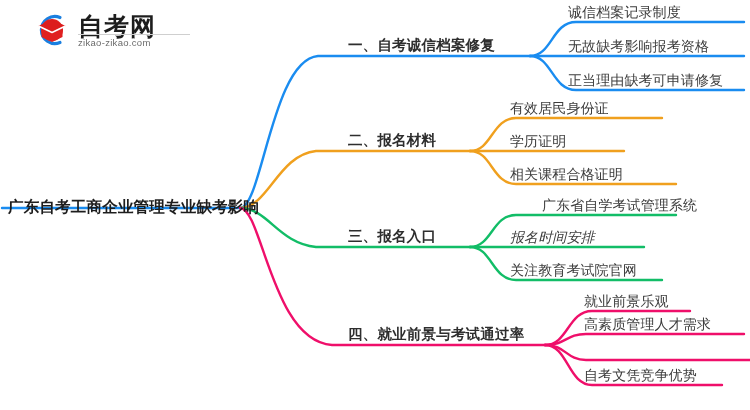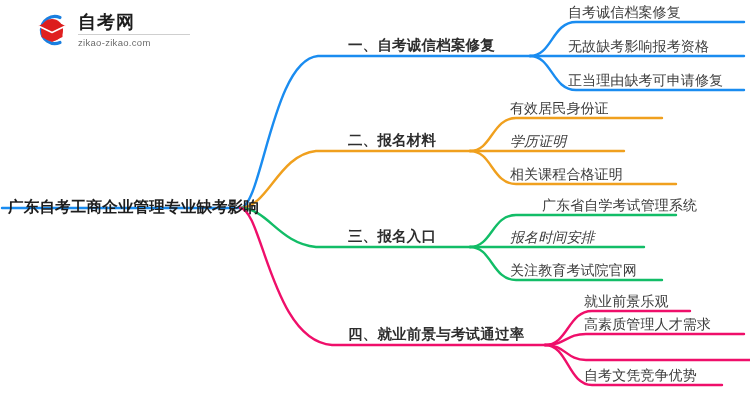--- a/index.html
+++ b/index.html
@@ -67,21 +67,21 @@
     position: absolute;
     left: 48px;
     top: 2px;
     width: 112px;
     height: 40px;
   }
   .logo-cn {
     position: absolute;
     left: 0;
     top: 0px;
-    font-size: 18px;
+    font-size: 25px;
     font-weight: 700;
     color: #1d1d1d;
     letter-spacing: 1px;
     font-family: "Liberation Sans", "DejaVu Sans", sans-serif;
   }
   .logo-rule {
     position: absolute;
     left: 0px;
     top: 24px;
     width: 112px;
@@ -151,27 +151,27 @@
       <path class="b4" d="M545 345 C 568 345, 568 311, 592 311 L690 311" fill="none" stroke-width="2.4" stroke-linecap="round" stroke="#ef0f6a"></path>
       <path class="b4" d="M545 345 C 566 345, 566 334, 586 334 L744 334" fill="none" stroke-width="2.4" stroke-linecap="round" stroke="#ef0f6a"></path>
       <path class="b4" d="M545 345 C 566 345, 566 360, 586 360 L750 360" fill="none" stroke-width="2.4" stroke-linecap="round" stroke="#ef0f6a"></path>
       <path class="b4" d="M545 345 C 568 345, 568 385, 592 385 L722 385" fill="none" stroke-width="2.4" stroke-linecap="round" stroke="#ef0f6a"></path>
     </g>
   </svg>
 
   <div class="node-text root-text" style="left:8px; top:199px;">广东自考工商企业管理专业缺考影响</div>
 
   <div class="node-text branch-text" style="left:348px; top:38px;">一、自考诚信档案修复</div>
-  <div class="node-text leaf-text" style="left:568px; top:5px;">自考诚信档案修复</div>
+  <div class="node-text leaf-text" style="left:568px; top:5px;">诚信档案记录制度</div>
   <div class="node-text leaf-text" style="left:568px; top:39px;">无故缺考影响报考资格</div>
   <div class="node-text leaf-text" style="left:568px; top:73px;">正当理由缺考可申请修复</div>
 
   <div class="node-text leaf-text" style="left:510px; top:101px;">有效居民身份证</div>
   <div class="node-text branch-text" style="left:348px; top:133px;">二、报名材料</div>
-  <div class="node-text leaf-text" style="left:510px; top:134px;font-style:italic;">学历证明</div>
+  <div class="node-text leaf-text" style="left:510px; top:134px;">学历证明</div>
   <div class="node-text leaf-text" style="left:510px; top:167px;">相关课程合格证明</div>
 
   <div class="node-text branch-text" style="left:348px; top:229px;">三、报名入口</div>
   <div class="node-text leaf-text" style="left:510px; top:198px;margin-left:32px;">广东省自学考试管理系统</div>
   <div class="node-text leaf-text" style="left:510px; top:230px;font-style:italic;">报名时间安排</div>
   <div class="node-text leaf-text" style="left:510px; top:263px;">关注教育考试院官网</div>
 
   <div class="node-text branch-text" style="left:348px; top:327px;">四、就业前景与考试通过率</div>
   <div class="node-text leaf-text" style="left:584px; top:294px;">就业前景乐观</div>
   <div class="node-text leaf-text" style="left:584px; top:317px;">高素质管理人才需求</div>

